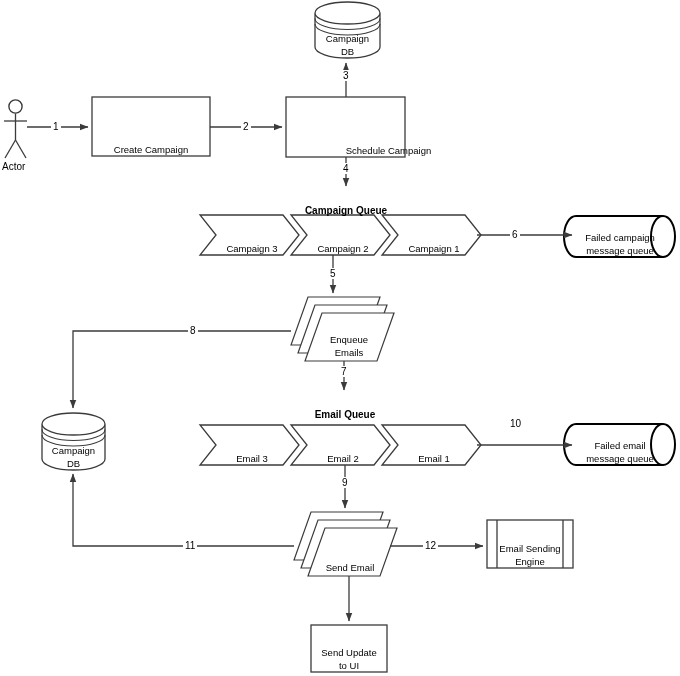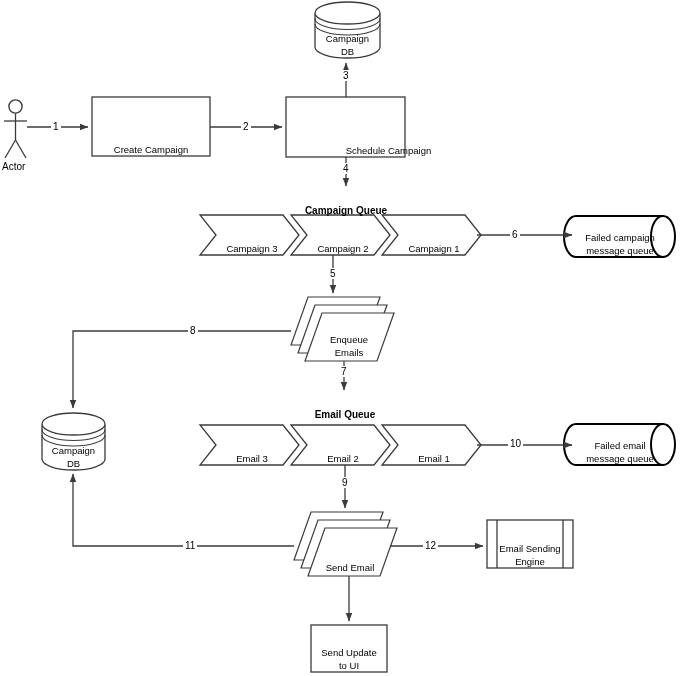--- a/index.html
+++ b/index.html
@@ -190,17 +190,17 @@
 
   <div class="edge-num" style="left:51px;top:121px;">1</div>
   <div class="edge-num" style="left:241px;top:121px;">2</div>
   <div class="edge-num" style="left:341px;top:70px;">3</div>
   <div class="edge-num" style="left:341px;top:163px;">4</div>
   <div class="edge-num" style="left:328px;top:268px;">5</div>
   <div class="edge-num" style="left:510px;top:229px;">6</div>
   <div class="edge-num" style="left:339px;top:366px;">7</div>
   <div class="edge-num" style="left:188px;top:325px;">8</div>
   <div class="edge-num" style="left:340px;top:477px;">9</div>
-  <div class="edge-num" style="left:508px;top:438px;">10</div>
+  <div class="edge-num" style="left:508px;top:418px;">10</div>
   <div class="edge-num" style="left:183px;top:540px;text-align:center;">11</div>
   <div class="edge-num" style="left:423px;top:540px;">12</div>
 
 </div>
 
 </body></html>

